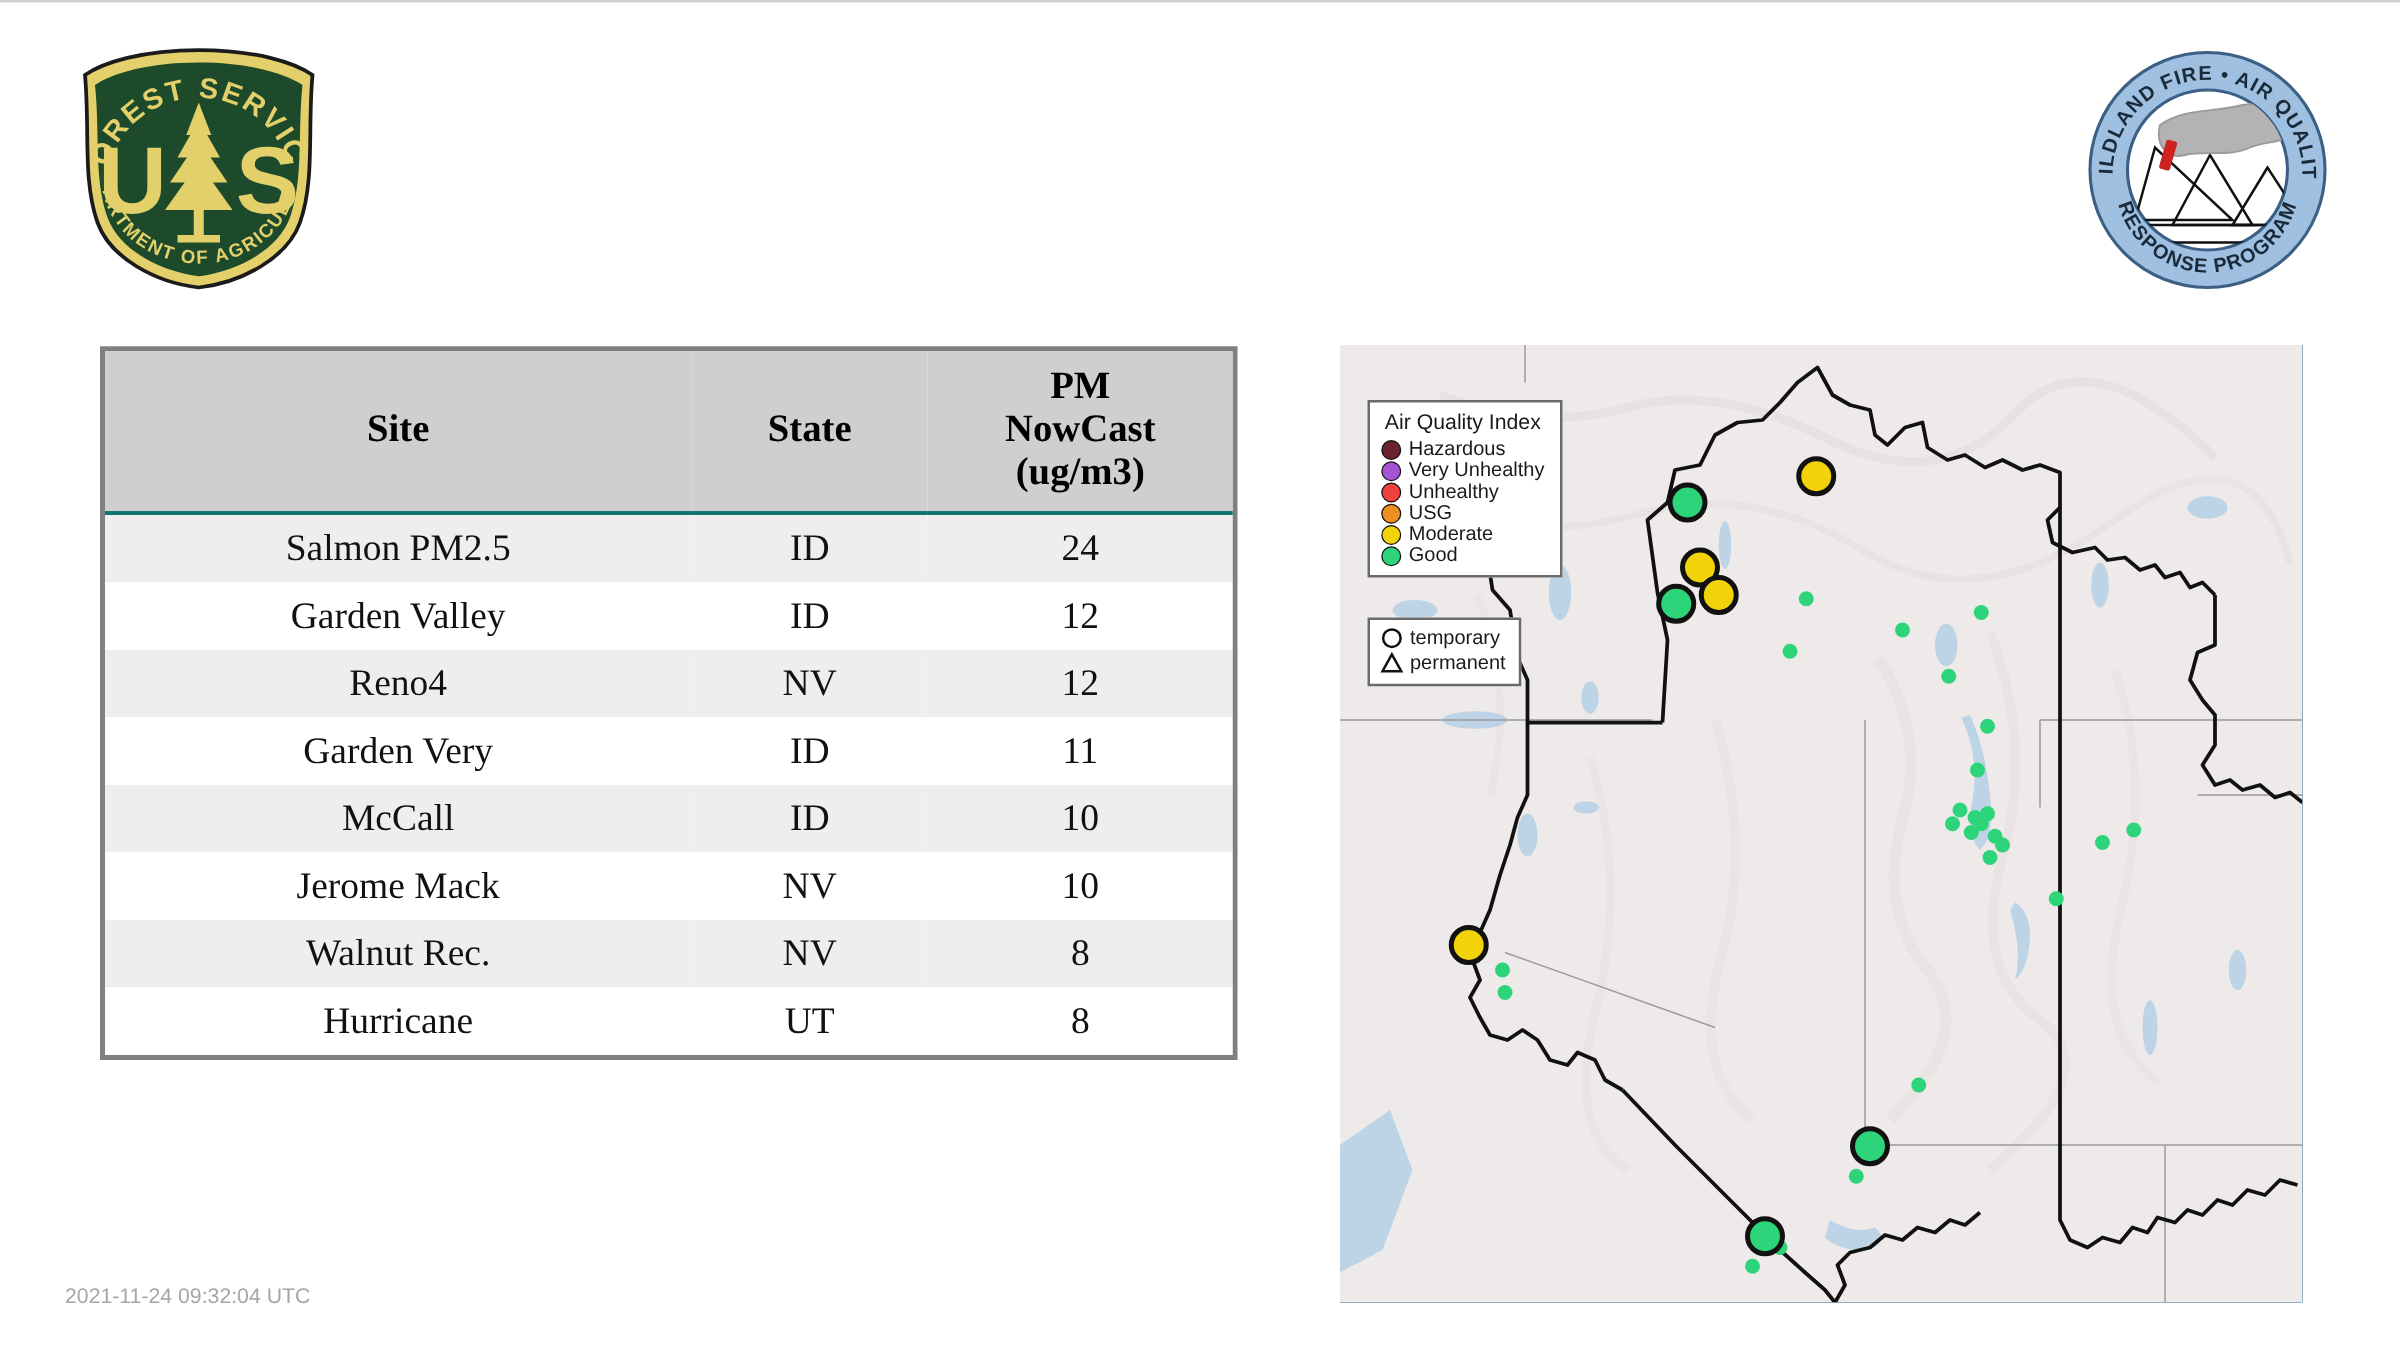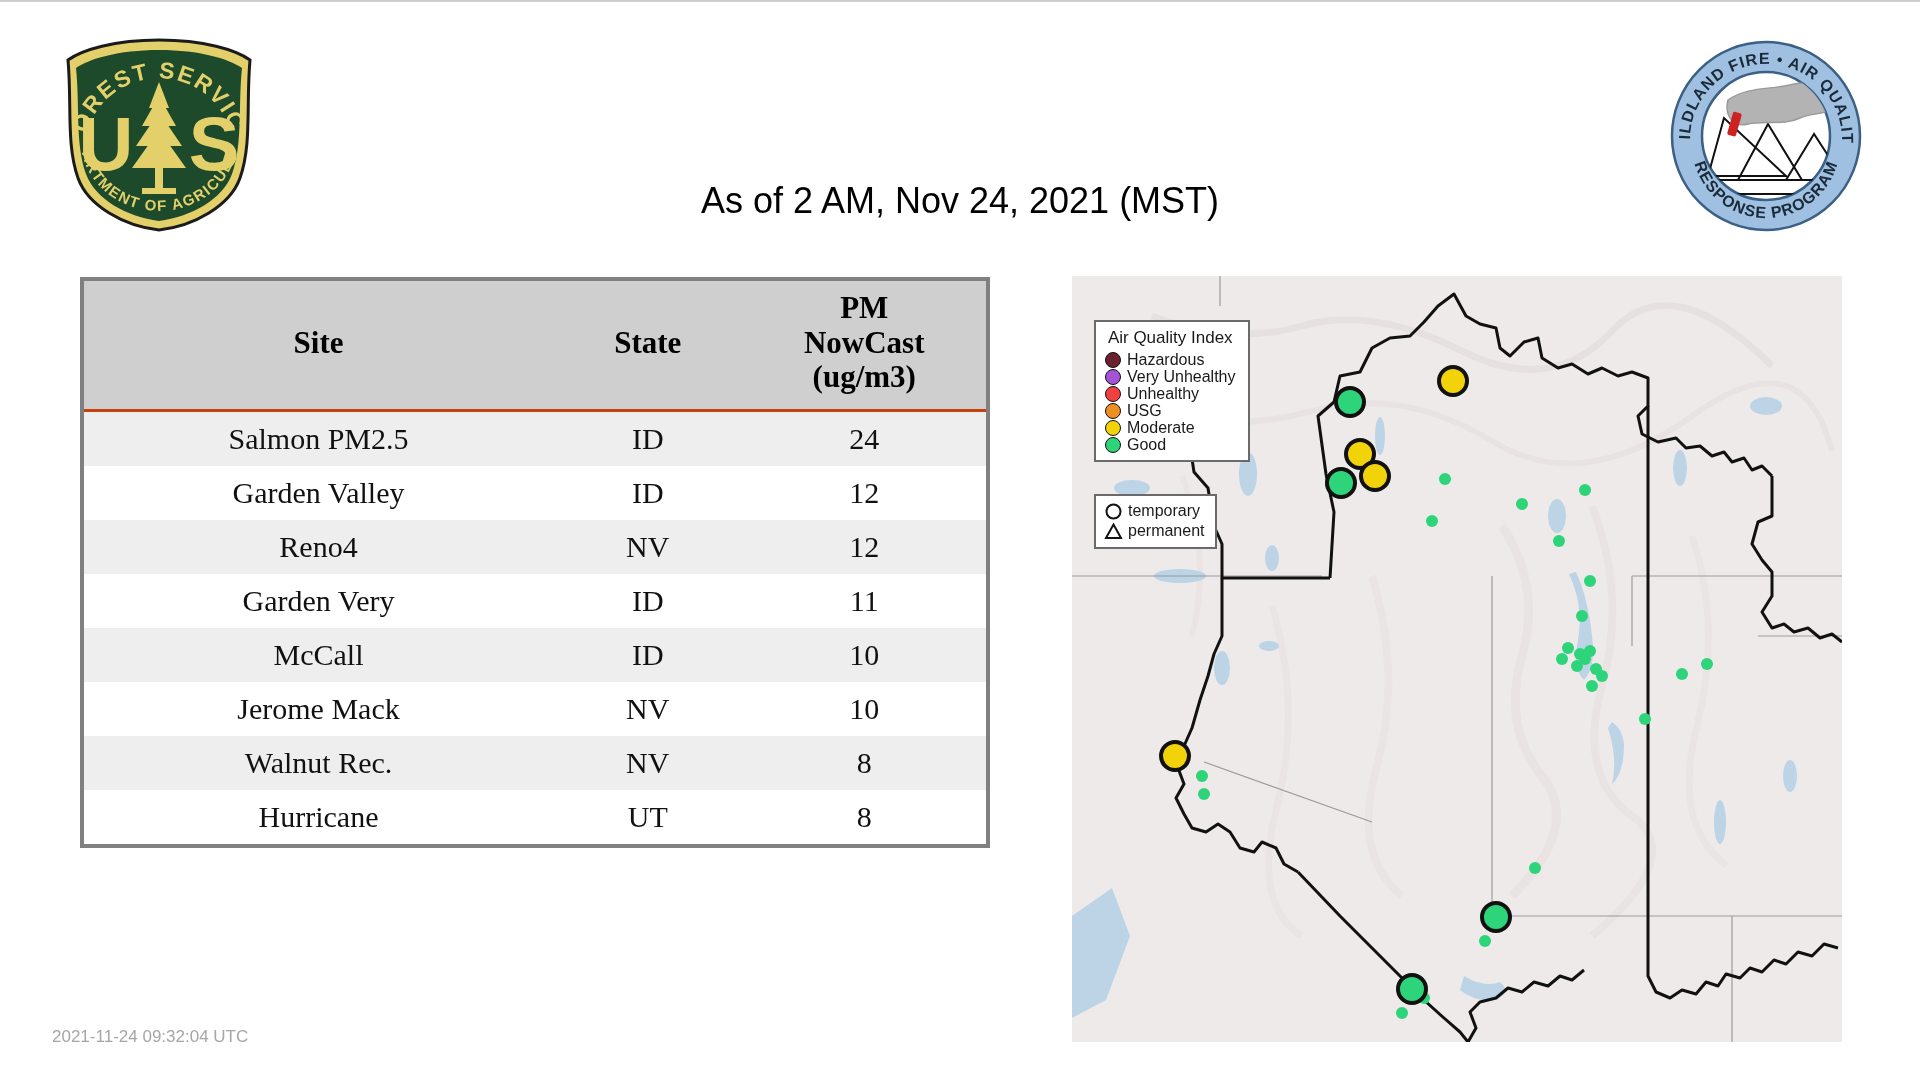--- a/index.html
+++ b/index.html
@@ -33,21 +33,21 @@
   
   #table-wrap{
     position:absolute;left:80px;top:275px;width:910px;
     border:4px solid #808080;background:#fff;box-sizing:border-box;
   }
   table{border-collapse:collapse;width:100%;table-layout:fixed;
         font-family:"Liberation Serif",serif;}
   thead th{
     background:#cfcfcf;color:#000;font-weight:bold;font-size:31px;
     padding:10px 0 14px 0;text-align:center;vertical-align:middle;
-    border-bottom:3px solid #c2410c;line-height:1.12;
+    border-bottom:3px solid #0f766e;line-height:1.12;
   }
   thead th.h-site{width:52%;}
   thead th.h-state{width:21%;}
   thead th.h-pm{width:27%;}
   .hdr-pm-line{display:block;}
   tbody td{
     font-size:30px;color:#111;text-align:center;
     padding:12px 0 12px 0;border:0;line-height:1.0;
   }
   tbody tr:nth-child(odd){background:#eeeeee;}
@@ -67,21 +67,21 @@
   }
   #aqi-legend{left:22px;top:44px;padding:6px 12px 7px 9px;}
   #aqi-title{font-size:17px;text-align:center;margin:0 0 3px 0;}
   .aqi-row{display:flex;align-items:center;height:17px;}
   .aqi-dot{
     width:14px;height:14px;border-radius:50%;
     border:1.5px solid #111;margin-right:6px;flex:0 0 auto;
   }
   .aqi-lbl{font-size:16px;line-height:17px;white-space:nowrap;}
   #type-legend{left:22px;top:218px;padding:5px 10px 6px 8px;}
-  .type-row{display:flex;align-items:center;height:20px;}
+  .type-row{display:flex;height:20px;}
   .type-lbl{font-size:16px;line-height:20px;margin-left:5px;}
 
   
   #timestamp{
     position:absolute;left:52px;top:1025px;
     font-size:17px;color:#a6a6a6;font-family:"Liberation Sans",sans-serif;
   }
 </style>
 </head>
 <body>
@@ -143,21 +143,20 @@
       </g>
       <text font-family="Liberation Sans, sans-serif" font-size="16" font-weight="bold" fill="#1a2a3a" letter-spacing="1">
         <textPath href="#wfTop" startOffset="50%" text-anchor="middle">WILDLAND FIRE • AIR QUALITY</textPath>
       </text>
       <text font-family="Liberation Sans, sans-serif" font-size="16" font-weight="bold" fill="#1a2a3a" letter-spacing="1">
         <textPath href="#wfBot" startOffset="50%" text-anchor="middle">RESPONSE PROGRAM</textPath>
       </text>
     </svg>
   </div>
 
-  <div id="subtitle">As of  2 AM, Nov 24, 2021 (MST)</div>
 
   <div id="table-wrap">
     <table>
       <thead>
         <tr>
           <th class="h-site">Site</th>
           <th class="h-state">State</th>
           <th class="h-pm">
             <span class="hdr-pm-line">PM</span>
             <span class="hdr-pm-line">NowCast</span>

